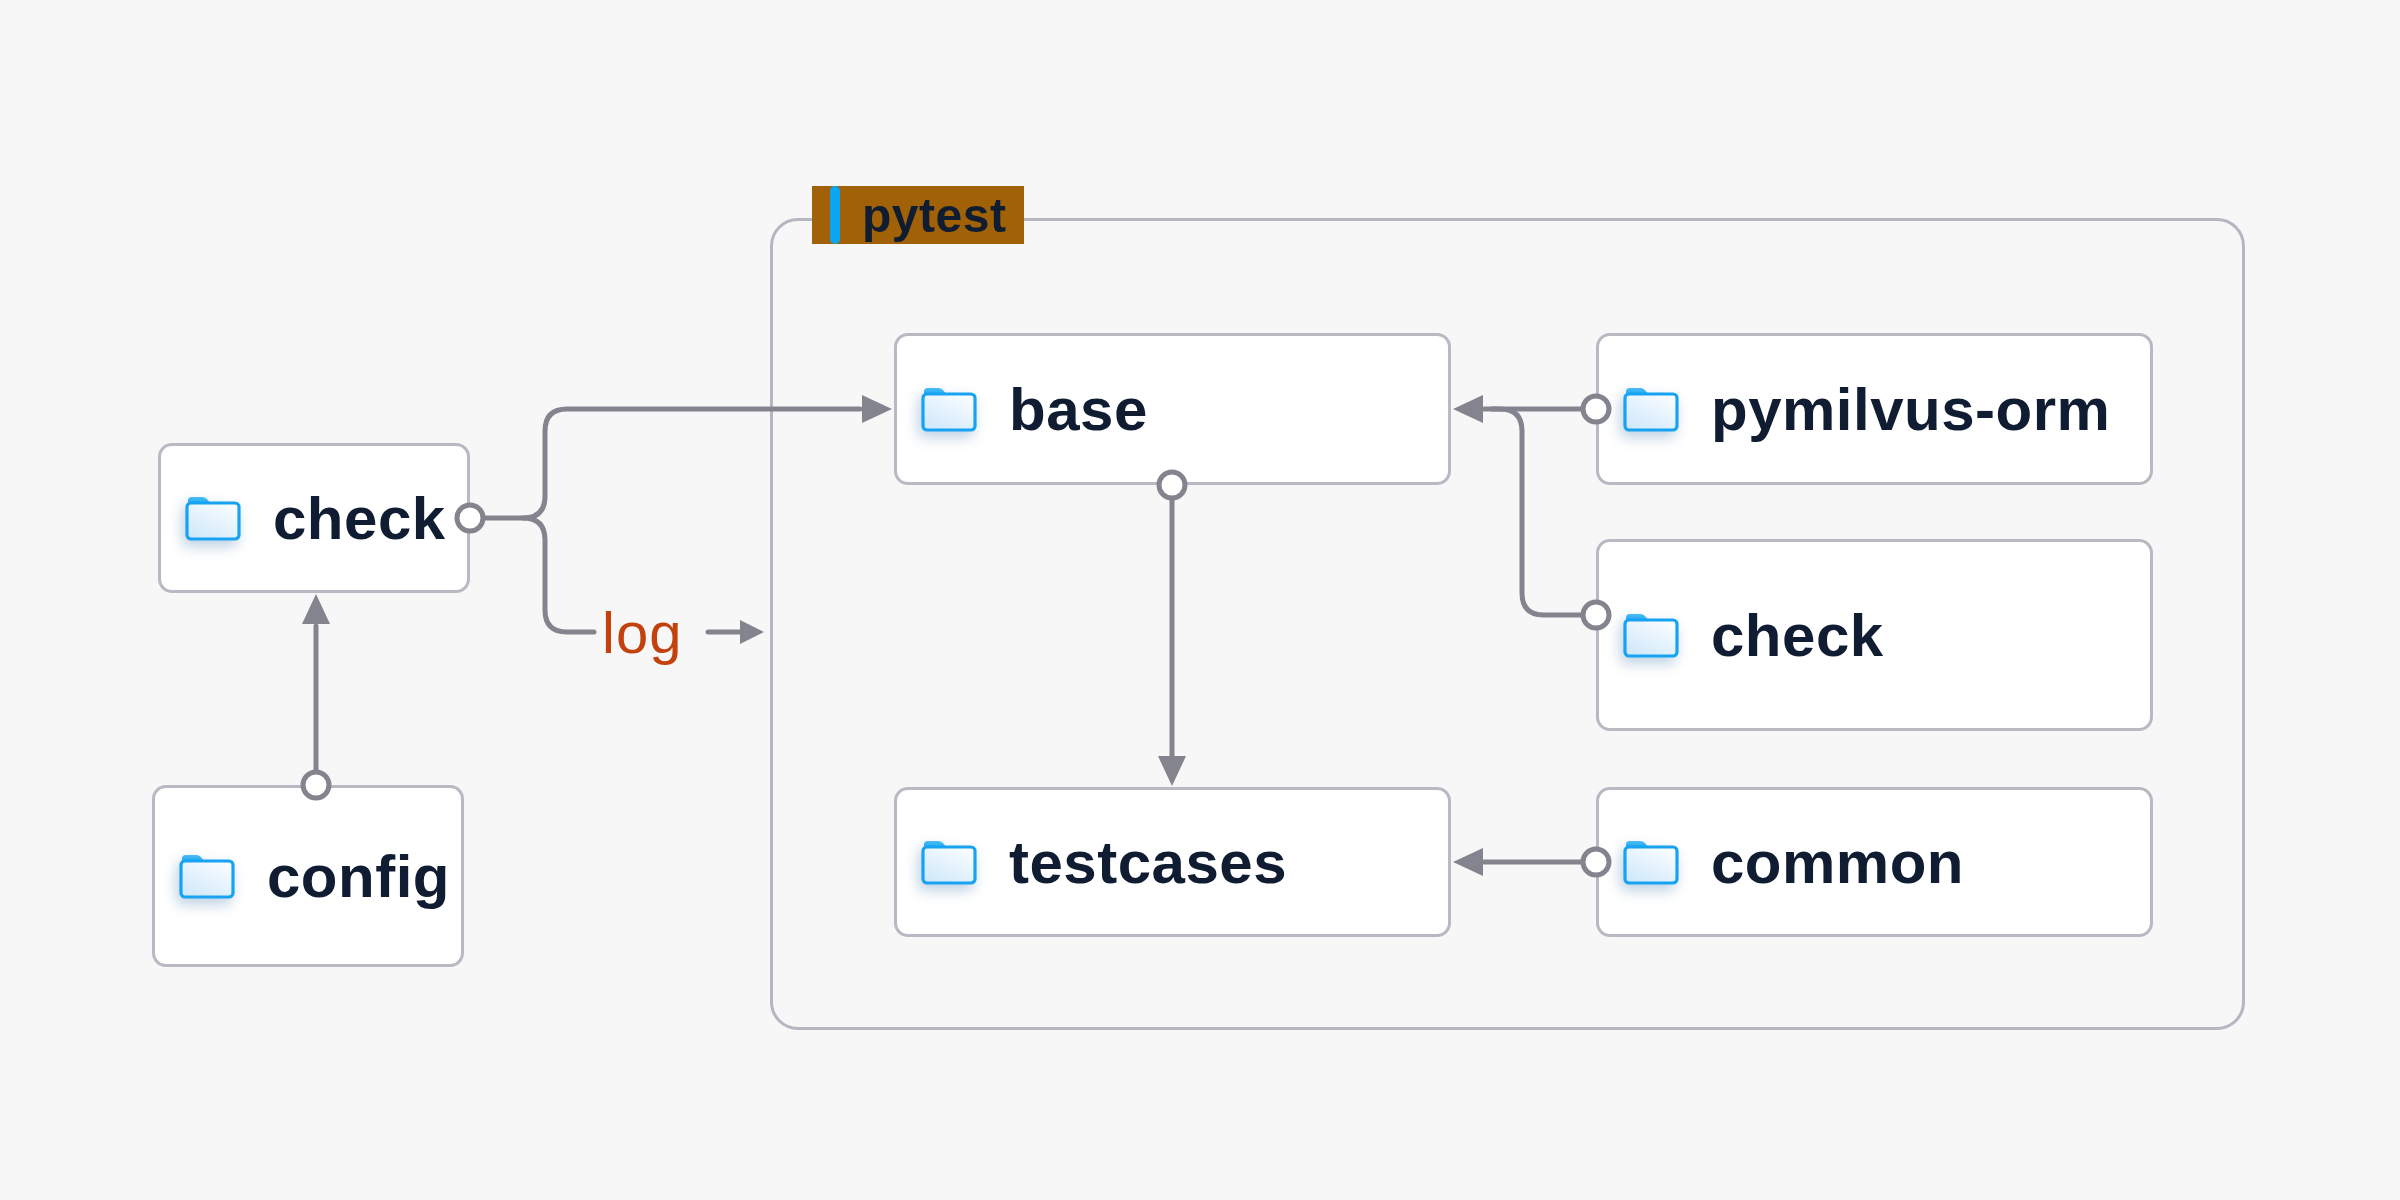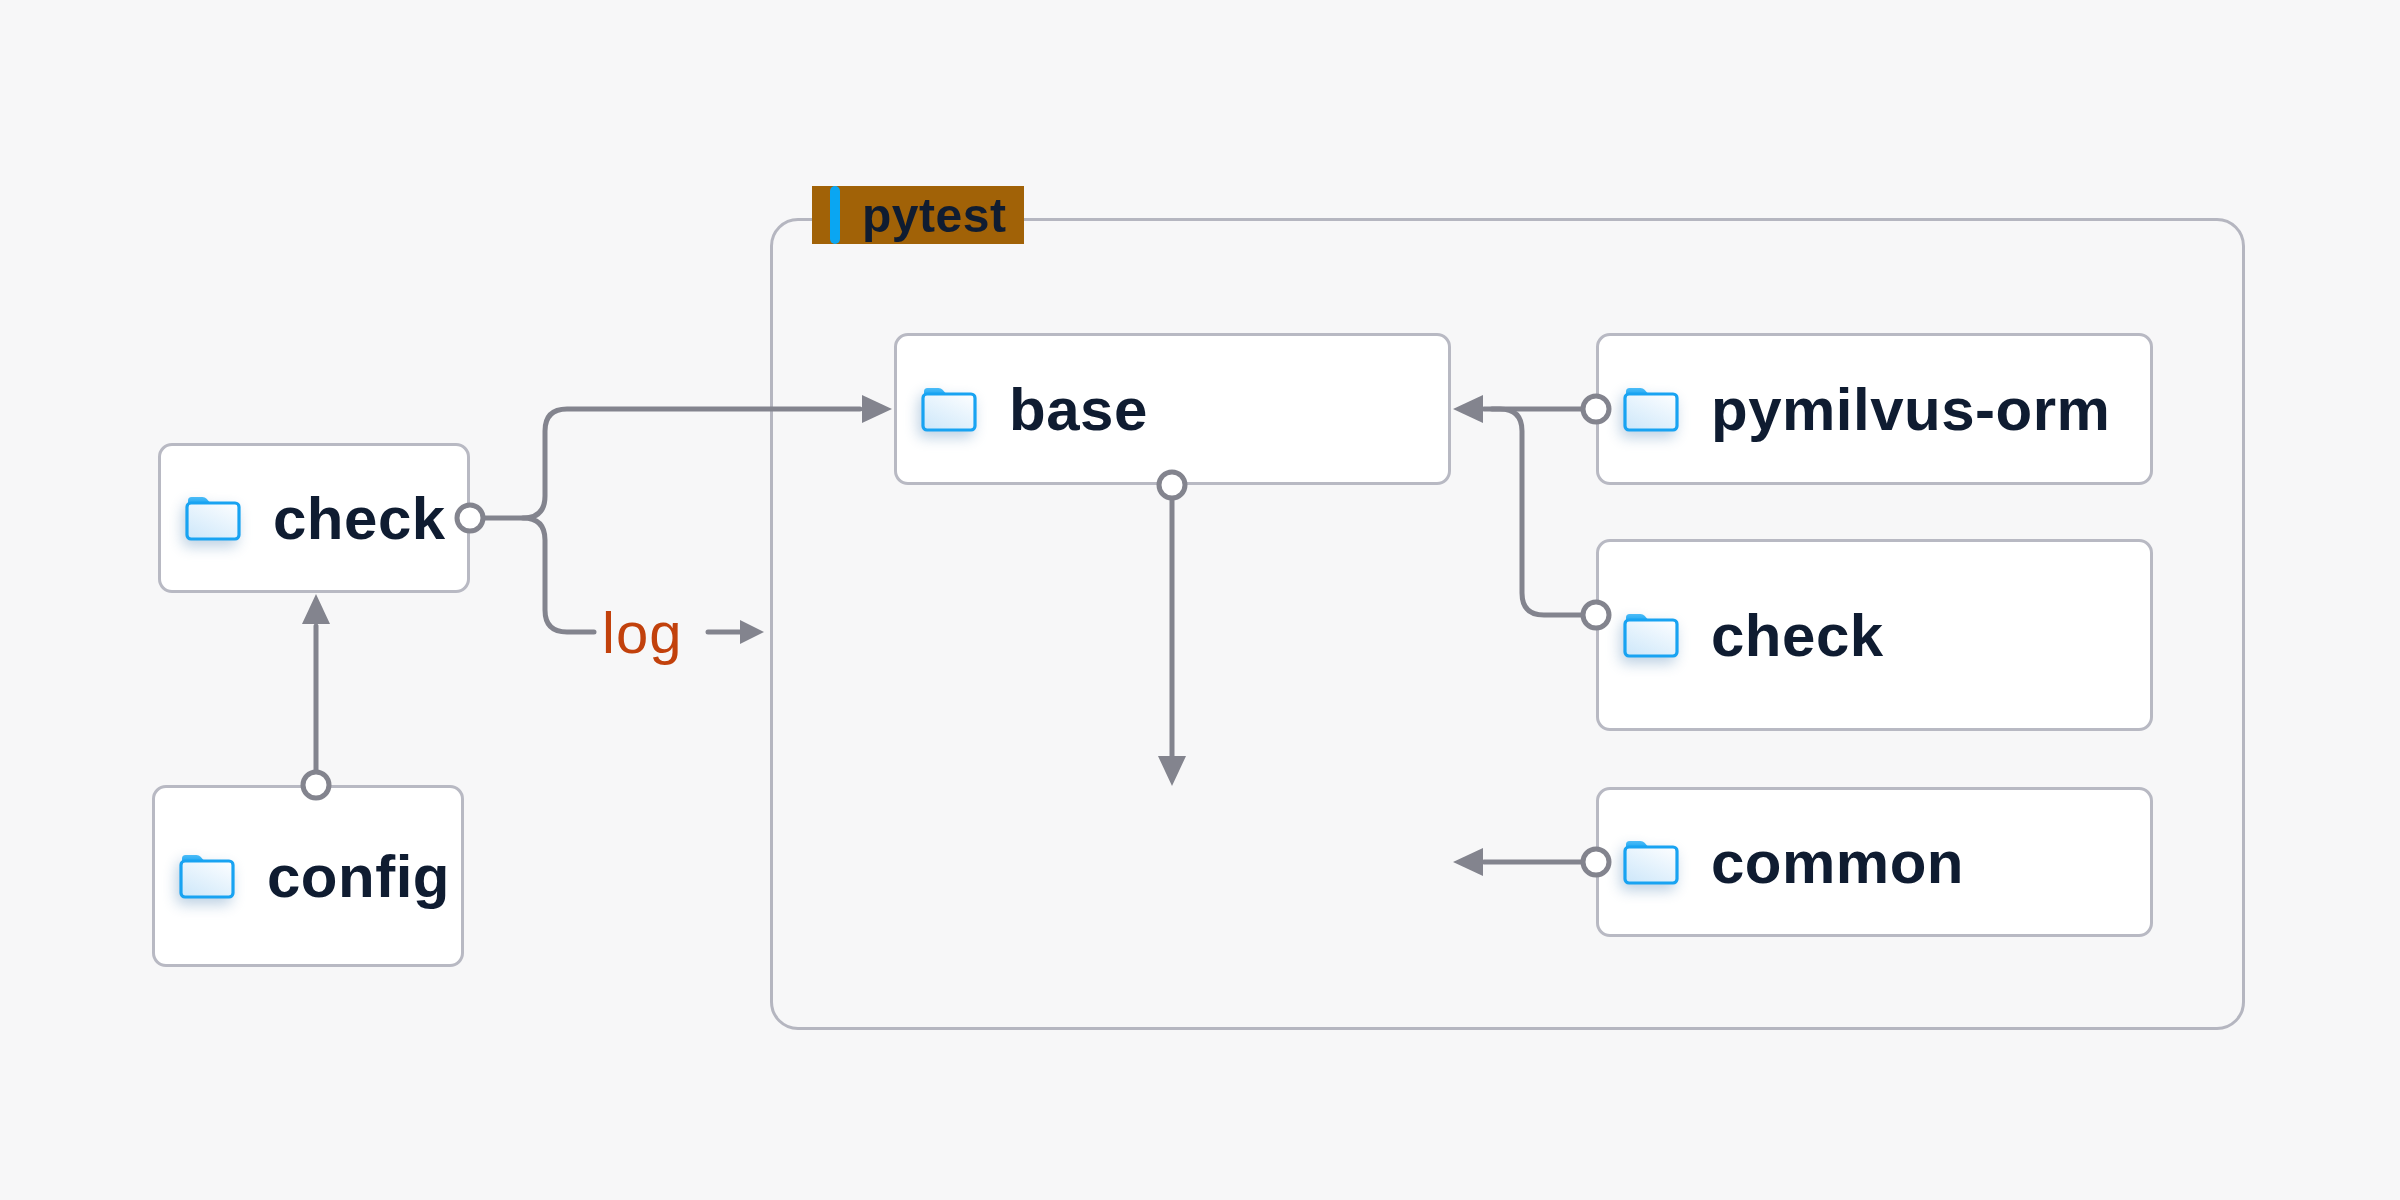--- a/index.html
+++ b/index.html
@@ -154,20 +154,27 @@
   </div>
 
   <div class="node" style="left:1596px;top:539px;width:557px;height:192px">
     <svg class="folder" width="64" height="50" viewBox="0 0 64 50">
       <path d="M7 12 V7.5 Q7 4 10.5 4 H21.5 Q24 4 25.6 5.8 L29.5 10.2 29.5 13 7 13 Z" fill="url(#tabg)"></path>
       <rect x="6" y="10" width="52" height="36" rx="4" fill="url(#bodyg)" stroke="#18a3f2" stroke-width="3.2"></rect>
     </svg>
     <span class="nlabel">check</span>
   </div>
 
+  <div class="node" style="left:894px;top:787px;width:557px;height:150px">
+    <svg class="folder" width="64" height="50" viewBox="0 0 64 50">
+      <path d="M7 12 V7.5 Q7 4 10.5 4 H21.5 Q24 4 25.6 5.8 L29.5 10.2 29.5 13 7 13 Z" fill="url(#tabg)"></path>
+      <rect x="6" y="10" width="52" height="36" rx="4" fill="url(#bodyg)" stroke="#18a3f2" stroke-width="3.2"></rect>
+    </svg>
+    <span class="nlabel">testcases</span>
+  </div>
 
   <div class="node" style="left:1596px;top:787px;width:557px;height:150px">
     <svg class="folder" width="64" height="50" viewBox="0 0 64 50">
       <path d="M7 12 V7.5 Q7 4 10.5 4 H21.5 Q24 4 25.6 5.8 L29.5 10.2 29.5 13 7 13 Z" fill="url(#tabg)"></path>
       <rect x="6" y="10" width="52" height="36" rx="4" fill="url(#bodyg)" stroke="#18a3f2" stroke-width="3.2"></rect>
     </svg>
     <span class="nlabel">common</span>
   </div>
 
   <div class="edge-label">

